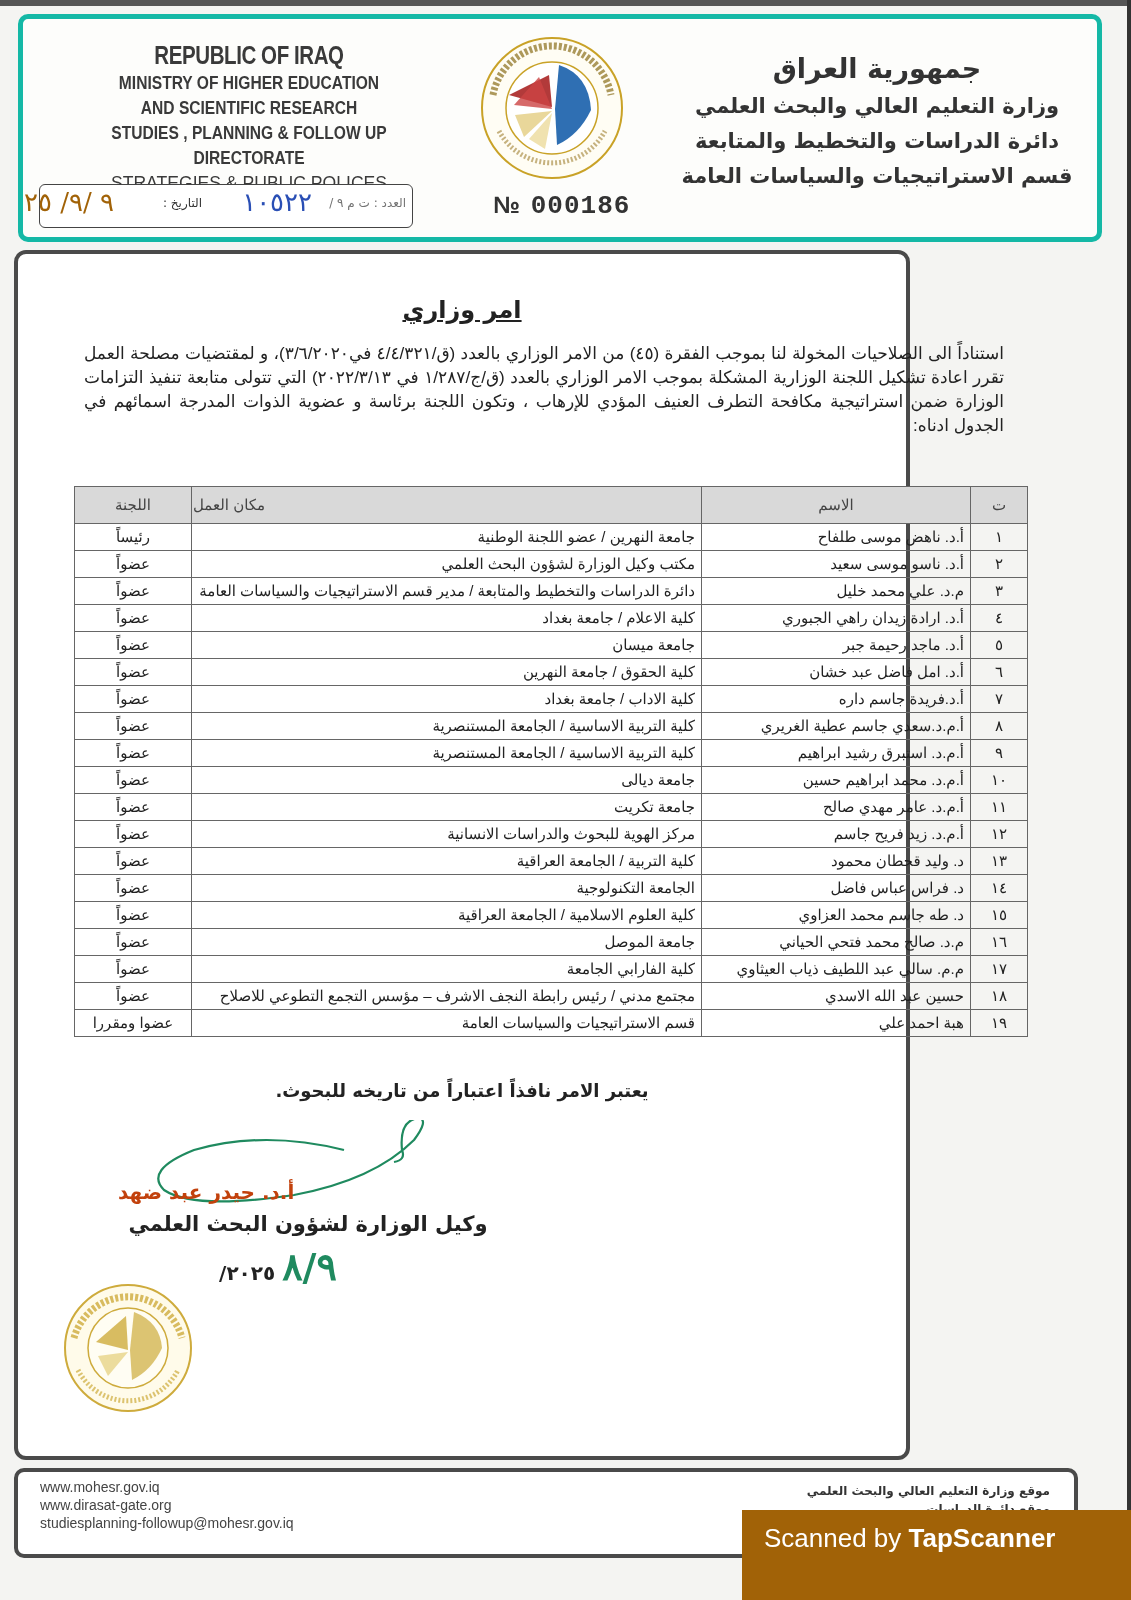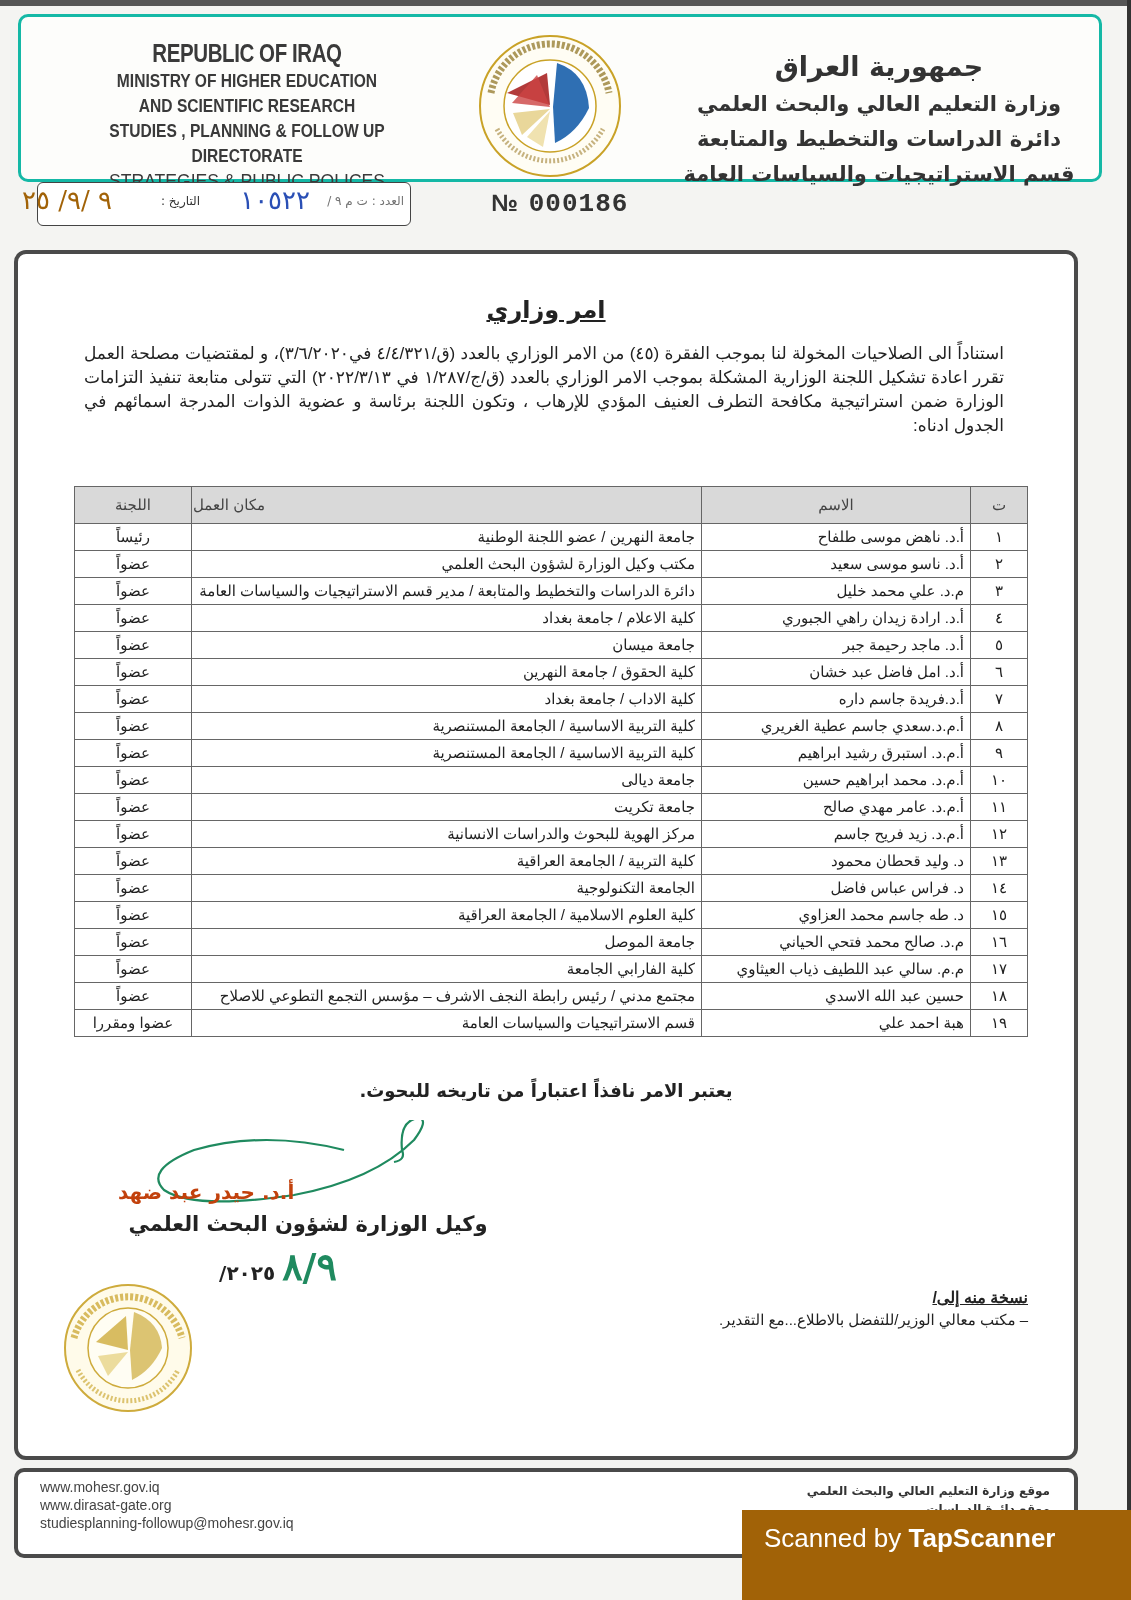--- a/index.html
+++ b/index.html
@@ -7,22 +7,22 @@
     width: 1131px; height: 1600px; position: relative; overflow: hidden;
     background: #f4f4f2;
     font-family: "DejaVu Sans", sans-serif;
     color: #222;
   }
   .page-top-line { position: absolute; left: 0; top: 0; width: 1131px; height: 6px; background: #555; }
   .page-right-line { position: absolute; right: 0; top: 0; width: 4px; height: 1600px; background: #333; }
 
   
   .header-box {
-    position: absolute; left: 18px; top: 14px; width: 1084px; height: 168px;
-    border: 3px solid #14b8a6; border-radius: 10px; background: #fdfdfb; box-sizing: border-box;
+    position: absolute; left: 18px; top: 14px; width: 1084px; height: 228px;
+    border: 5px solid #14b8a6; border-radius: 10px; background: #fdfdfb; box-sizing: border-box;
   }
   .en-block { position: absolute; left: 16px; top: 22px; width: 420px; text-align: center; color: #3a3a3a; }
   .en-line1 { font-family: "Liberation Sans", sans-serif; font-weight: bold; font-size: 25px; letter-spacing: -0.5px; transform: scaleX(0.82); }
   .en-line { font-family: "Liberation Sans", sans-serif; font-weight: bold; font-size: 19px; line-height: 25px; transform: scaleX(0.82); }
   .en-line-last { font-family: "Liberation Sans", sans-serif; font-size: 18.5px; line-height: 26px; transform: scaleX(0.95); }
   .ref-box {
     position: absolute; left: 16px; top: 165px; width: 372px; height: 42px;
     border: 1.5px solid #444; border-radius: 6px; background: #fff;
   }
   .ref-label-number { position: absolute; right: 6px; top: 11px; font-size: 12px; color: #737373; direction: rtl; }
@@ -33,21 +33,21 @@
   .logo-top { position: absolute; left: 456px; top: 16px; width: 146px; height: 146px; }
   .serial { position: absolute; left: 470px; top: 172px; font-family: "Liberation Mono", monospace; font-weight: bold; font-size: 26px; color: #333; letter-spacing: 1px; }
   .serial .no { font-family: "Liberation Sans", sans-serif; font-size: 24px; margin-right: 10px; }
 
   .ar-block { position: absolute; right: 20px; top: 30px; width: 400px; text-align: center; direction: rtl; color: #333; font-weight: bold; }
   .ar-line1 { font-size: 27px; line-height: 40px; }
   .ar-line { font-size: 21px; line-height: 35px; }
 
   
   .body-box {
-    position: absolute; left: 14px; top: 250px; width: 1064px; height: 1210px;
+    position: absolute; left: 14px; top: 250px; width: 896px; height: 1210px;
     border: 4px solid #4a4a4a; border-radius: 12px; background: #fff; box-sizing: border-box;
   }
   .doc-title { position: absolute; left: 0; width: 100%; top: 42px; text-align: center; font-size: 24px; font-weight: bold; text-decoration: underline; direction: rtl; color: #222; }
   .intro {
     position: absolute; left: 66px; top: 88px; width: 920px; direction: rtl; text-align: justify;
     font-family: "Liberation Sans", sans-serif; font-size: 17px; line-height: 24px; color: #222;
     text-align-last: right;
   }
 
   table.members {
@@ -284,24 +284,20 @@
   <svg class="logo-bottom" viewBox="0 0 132 132">
     <circle cx="66" cy="66" r="63" fill="#fffbe8" stroke="#c9a227" stroke-width="2"></circle>
     <circle cx="66" cy="66" r="40" fill="#fffdf2" stroke="#c9a227" stroke-width="1.5"></circle>
     <path d="M12 56 A56 56 0 0 1 120 56" fill="none" stroke="#c9a227" stroke-width="7" stroke-dasharray="3 2" opacity="0.8"></path>
     <path d="M16 88 A56 56 0 0 0 116 88" fill="none" stroke="#c9a227" stroke-width="5" stroke-dasharray="2 2" opacity="0.7"></path>
     <path d="M34 60 L66 68 L64 34 Z" fill="#c9a227" opacity="0.8"></path>
     <path d="M72 30 Q98 40 100 66 Q90 88 70 98 L68 68 Z" fill="#c9a227" opacity="0.7"></path>
     <path d="M36 74 L66 70 L46 94 Z" fill="#e6cf7a" opacity="0.8"></path>
   </svg>
 
-  <div class="copy-to">
-    <div class="copy-heading">نسخة منه إلى/</div>
-    <div class="copy-item">– مكتب معالي الوزير/للتفضل بالاطلاع...مع التقدير.</div>
-  </div>
 </div>
 
 <div class="footer-box">
   <div class="footer-left">
     <div>www.mohesr.gov.iq</div>
     <div>www.dirasat-gate.org</div>
     <div>studiesplanning-followup@mohesr.gov.iq</div>
   </div>
   <div class="footer-right">
     <div>موقع وزارة التعليم العالي والبحث العلمي</div>

